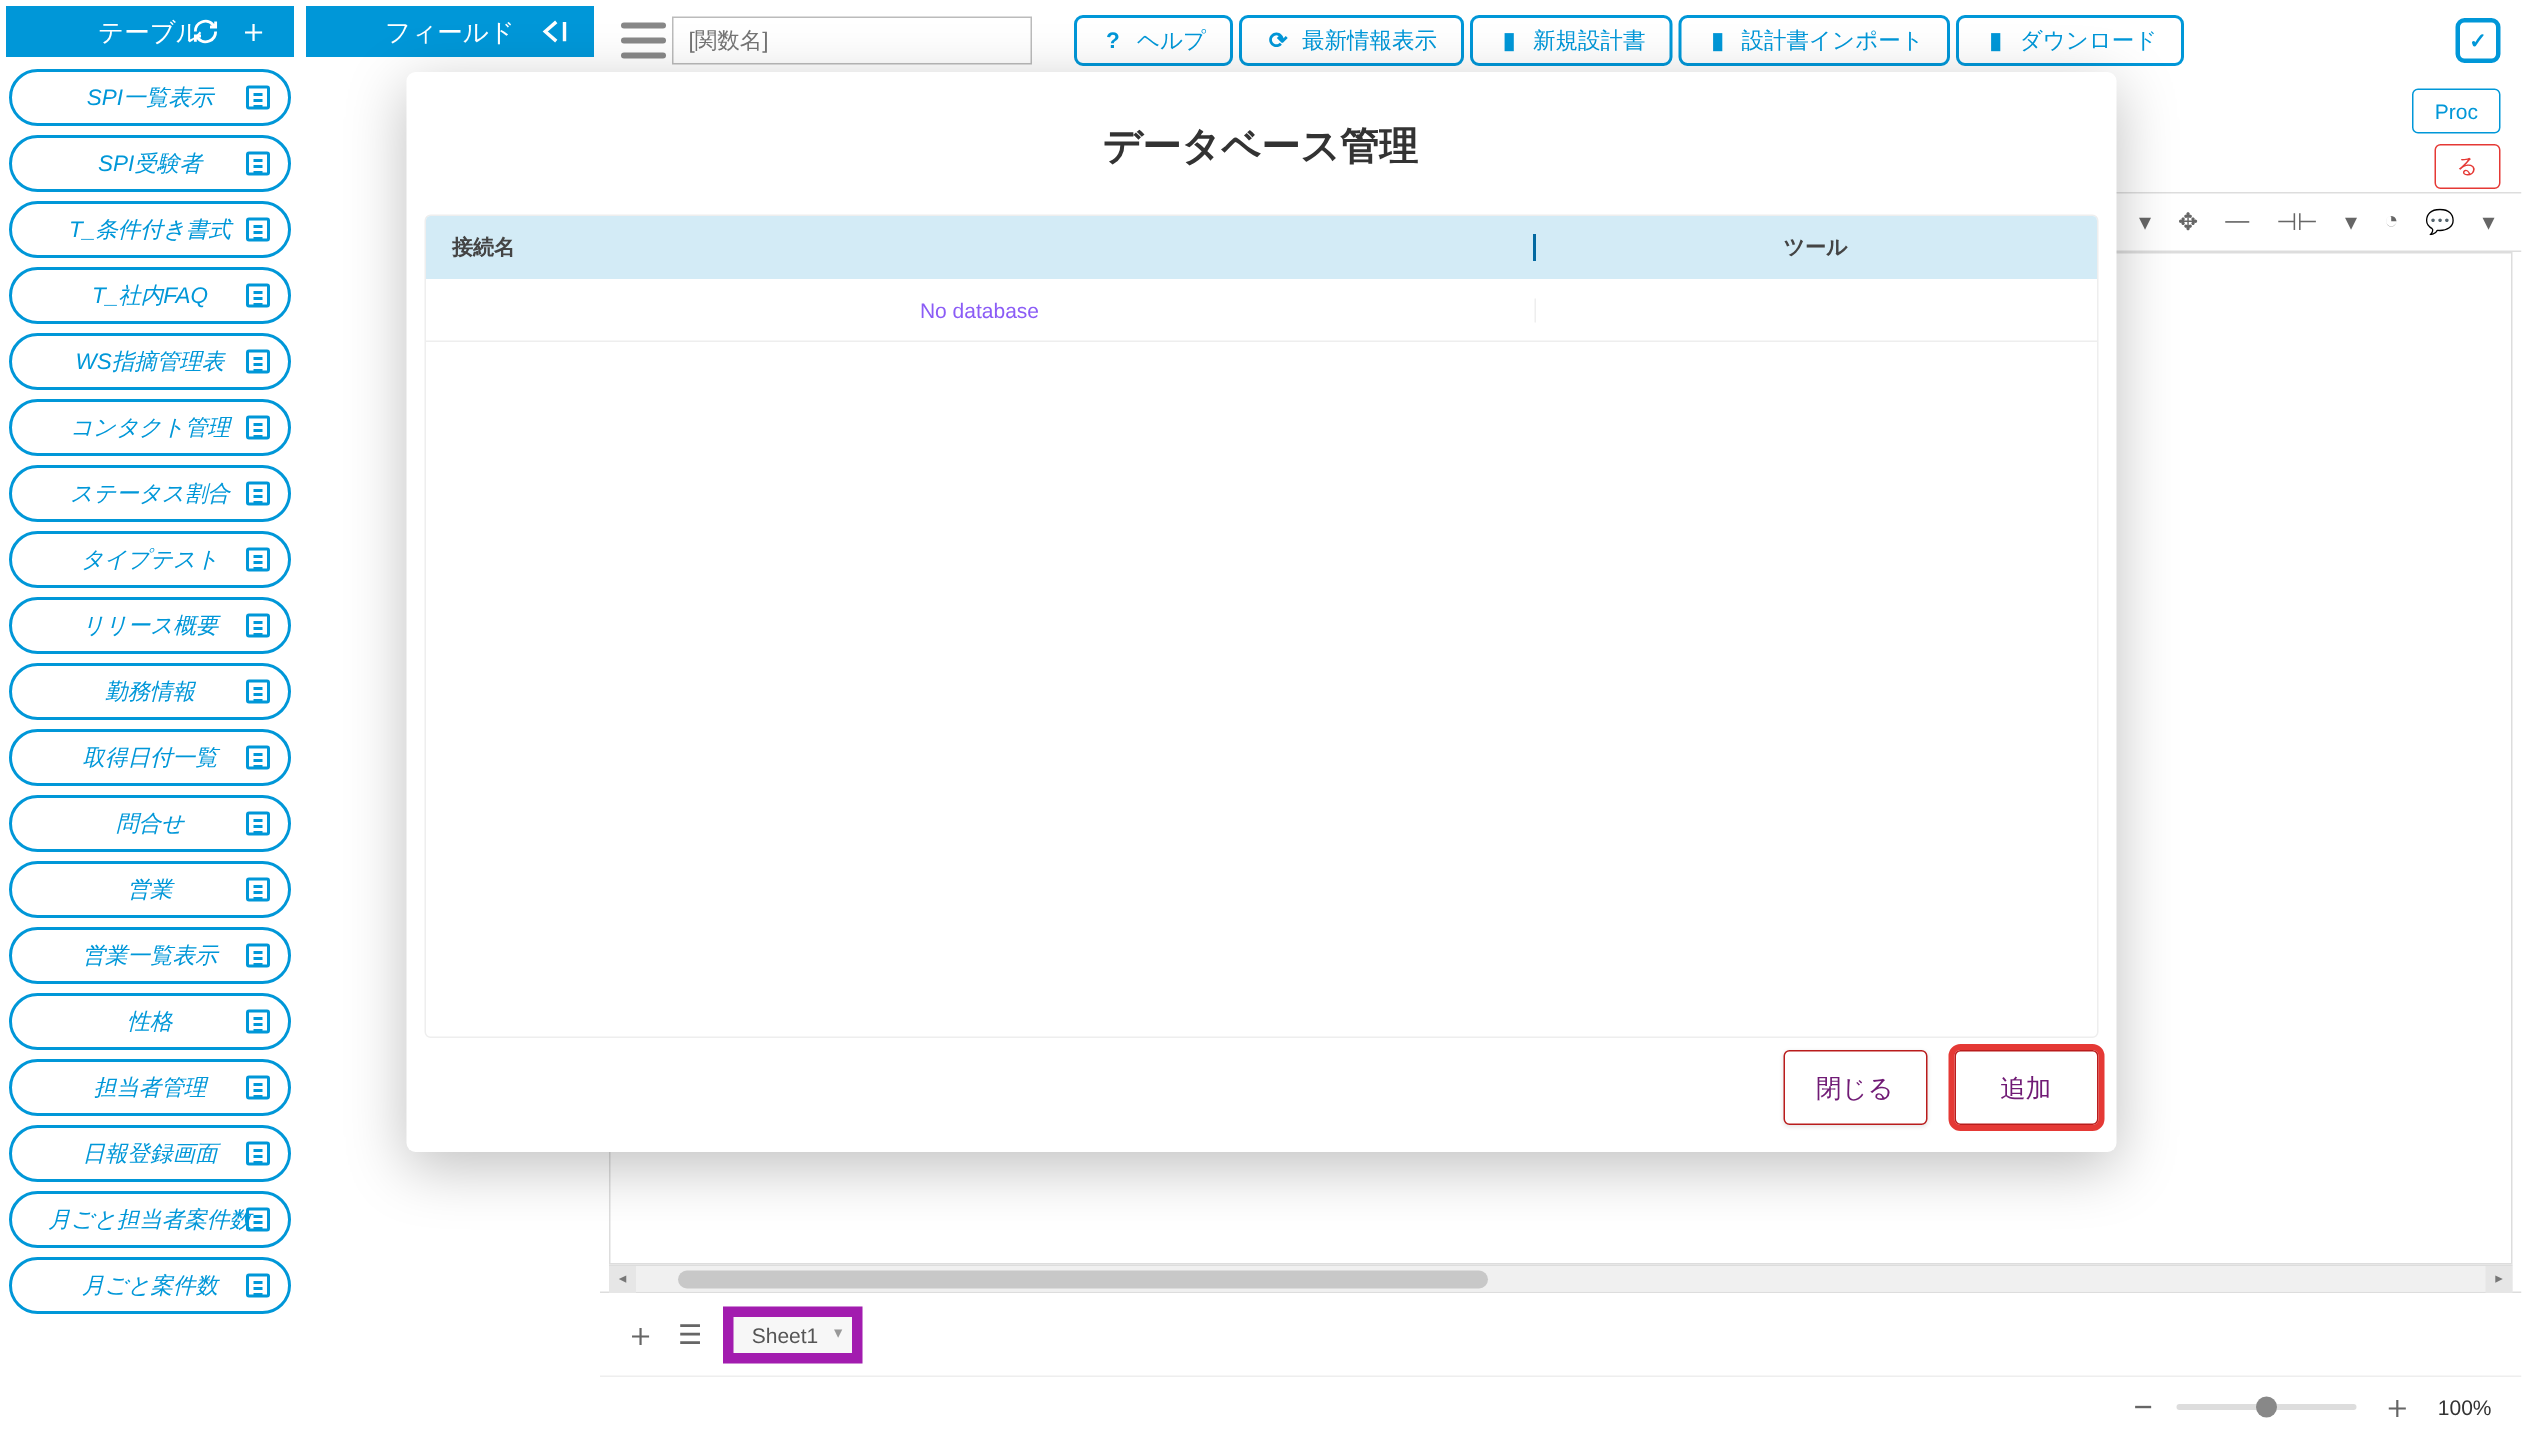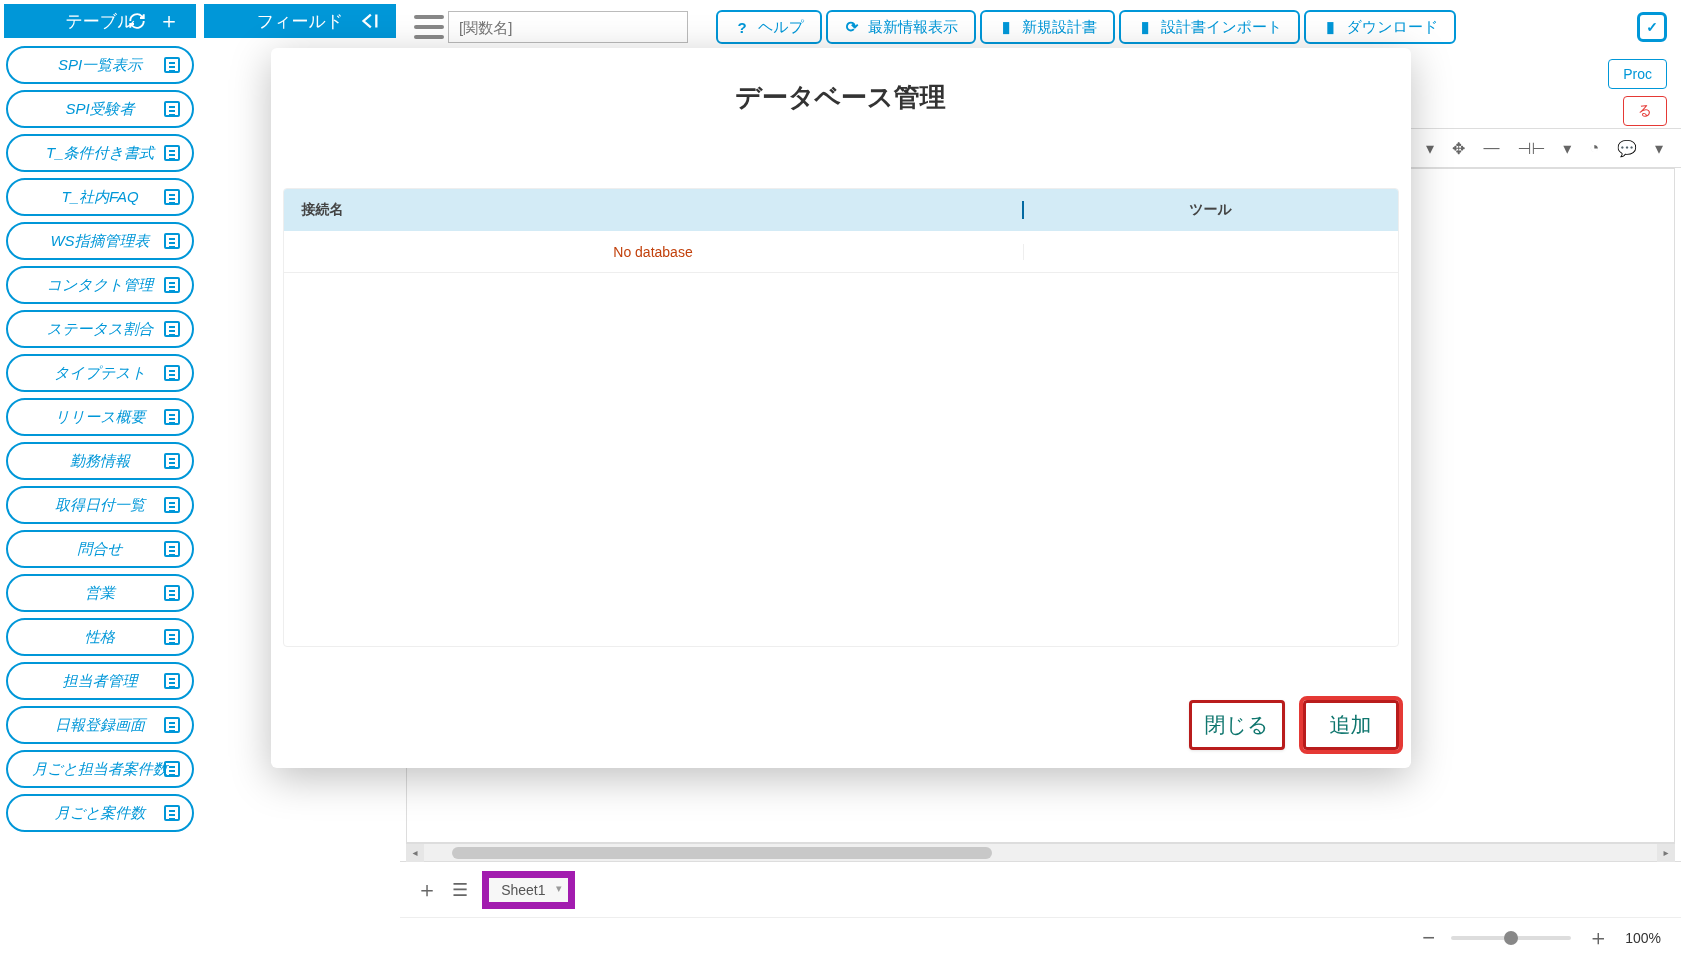--- a/index.html
+++ b/index.html
@@ -39,31 +39,31 @@
 .sheet-footer{height:56px;display:flex;align-items:center;padding:0 16px;gap:14px;border-top:1px solid #ddd;}
 .sheet-footer .plus{font-size:22px;color:#666;cursor:pointer;}
 .sheet-footer .menu{font-size:18px;color:#666;cursor:pointer;}
 .sheet-tab{padding:4px 22px 4px 12px;border:7px solid #a21caf;background:#f7f7f7;font-size:14px;color:#555;position:relative;}
 .sheet-tab::after{content:"▾";position:absolute;right:6px;color:#999;font-size:11px;}
 .zoombar{height:40px;display:flex;align-items:center;justify-content:flex-end;gap:16px;padding:0 20px;border-top:1px solid #eee;}
 .zoombar .z{font-size:22px;color:#666;cursor:pointer;}
 .zoombar .track{width:120px;height:4px;background:#ddd;border-radius:2px;position:relative;}
 .zoombar .track::after{content:"";position:absolute;left:50%;top:-5px;width:14px;height:14px;background:#888;border-radius:50%;transform:translateX(-50%);}
 .modal-ovl{position:absolute;inset:0;display:flex;align-items:flex-start;justify-content:center;padding-top:48px;z-index:50;}
-.modal{width:1140px;height:720px;background:#fff;border-radius:6px;box-shadow:0 10px 40px rgba(0,0,0,.25);display:flex;flex-direction:column;padding:22px 8px 18px;gap:45px;}
+.modal{width:1140px;height:720px;background:#fff;border-radius:6px;box-shadow:0 10px 40px rgba(0,0,0,.25);display:flex;flex-direction:column;padding:22px 8px 18px;}
 .modal h2{text-align:center;font-size:26px;font-weight:bold;margin:10px 0 28px;}
 .mtable{flex:1;margin:0 4px;border:1px solid #eee;border-radius:4px;overflow:hidden;}
 .mhdr{display:flex;background:#d3ebf6;height:42px;align-items:center;font-weight:bold;color:#444;}
 .mhdr .c1{flex:0 0 740px;padding-left:18px;border-right:2px solid #0369a1;}
 .mhdr .c2{flex:1;text-align:center;}
 .mrow{display:flex;height:42px;align-items:center;border-bottom:1px solid #eee;}
-.mrow .c1{flex:0 0 740px;text-align:center;border-right:1px solid #eee;color:#c2410c;}
+.mrow .c1{flex:0 0 740px;text-align:center;border-right:1px solid #eee;color:#8b5cf6;}
 .mrow .c2{flex:1;}
 .mfoot{display:flex;justify-content:flex-end;gap:18px;padding:8px 4px 0;}
-.mbtn{min-width:96px;height:50px;border:3px solid #b91c1c;background:#fff;border-radius:4px;font-size:21px;color:#0f766e;cursor:pointer;box-shadow:0 1px 3px rgba(0,0,0,.1);}
+.mbtn{min-width:96px;height:50px;border:1px solid #b91c1c;background:#fff;border-radius:4px;font-size:17px;color:#701a75;cursor:pointer;box-shadow:0 1px 3px rgba(0,0,0,.1);}
 .mbtn.hl{outline:4px solid #e53935;outline-offset:0;}
 .hscroll{height:18px;background:#f0f0f0;border-top:1px solid #ddd;position:relative;margin:0 6px;}
 .hscroll .thumb{position:absolute;left:46px;top:3px;height:12px;width:540px;background:#c8c8c8;border-radius:6px;}
 .hscroll .arrL,.hscroll .arrR{position:absolute;top:0;width:18px;height:18px;background:#e6e6e6;text-align:center;line-height:18px;font-size:10px;color:#777;}
 .hscroll .arrL{left:0;} .hscroll .arrR{right:0;}
 svg{display:block;}
 </style>
 </head>
 <body>
 
@@ -126,20 +126,24 @@
         </div>
         <div class="pill">
           <span>問合せ</span>
           <span class="doc-ico"></span>
         </div>
         <div class="pill">
           <span>営業</span>
           <span class="doc-ico"></span>
         </div>
         <div class="pill">
+          <span>営業一覧表示</span>
+          <span class="doc-ico"></span>
+        </div>
+        <div class="pill">
           <span>性格</span>
           <span class="doc-ico"></span>
         </div>
         <div class="pill">
           <span>担当者管理</span>
           <span class="doc-ico"></span>
         </div>
         <div class="pill">
           <span>日報登録画面</span>
           <span class="doc-ico"></span>

